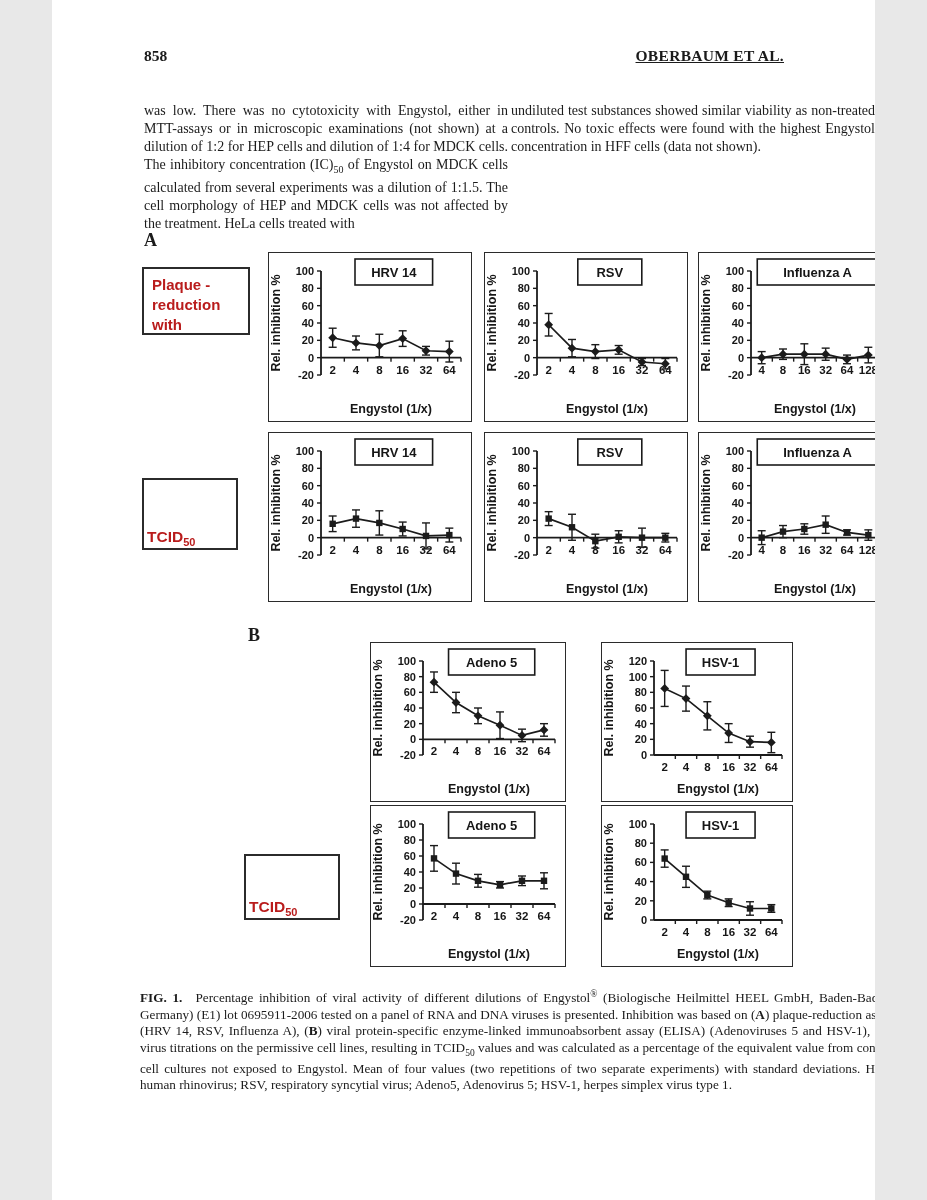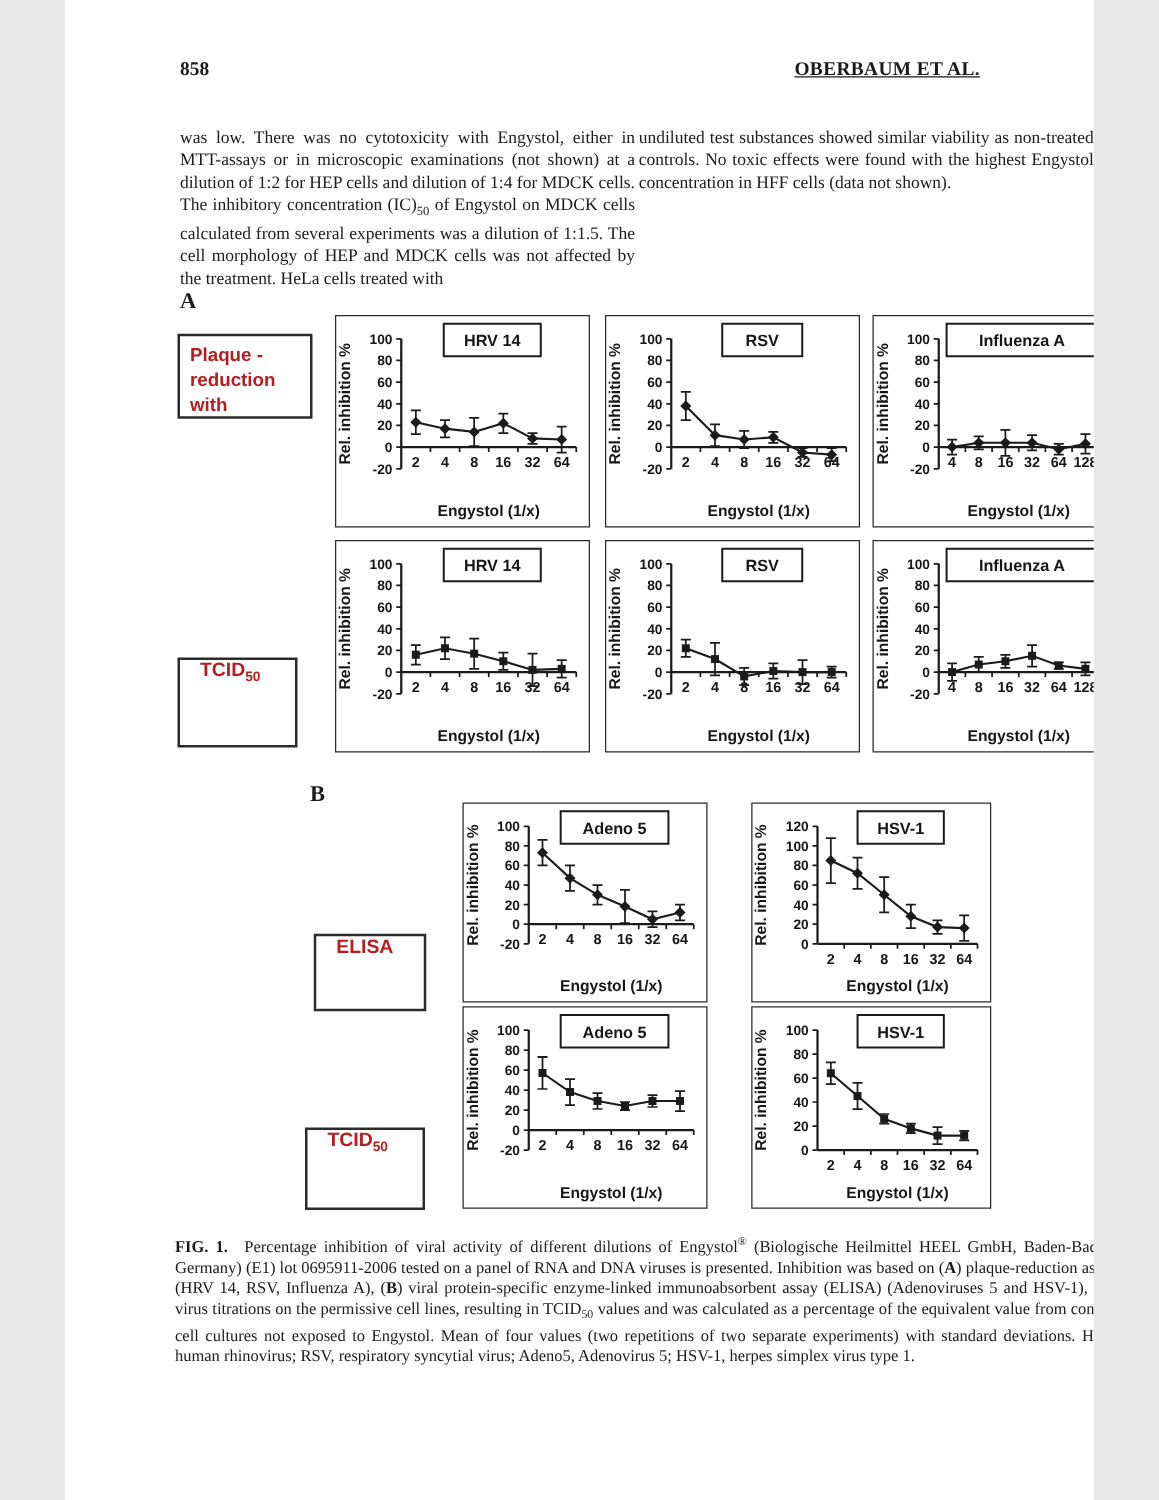--- a/index.html
+++ b/index.html
@@ -9,21 +9,21 @@
   .runhead{position:absolute;right:91px;top:47px;font-weight:bold;font-size:15.5px;letter-spacing:.3px;text-decoration:underline;}
   .textcol{position:absolute;top:86px;width:364px;font-size:14px;line-height:18px;text-align:justify;margin-top:16px;}
   .textcol p{margin:0;}
   .textcol p.indent{text-indent:15px;}
   .col-left{left:92px;}
   .col-right{left:459px;}
   .panel-letter{position:absolute;font-weight:bold;font-size:18px;font-family:"Liberation Serif",serif;}
   .labelbox{position:absolute;border:2px solid #2b2b2b;background:#fff;box-sizing:border-box;
             font-family:"Liberation Sans",sans-serif;font-weight:bold;color:#b91c1c;}
   .plaquebox{padding:6px 8px;font-size:15px;line-height:1.32;}
-  .flexbox{display:flex;align-items:flex-start;padding-left:16px;font-size:15.5px;margin-top:48px;}
+  .flexbox{display:flex;align-items:flex-end;padding-left:3px;font-size:15.5px;}
   .labelbox sub{font-size:11px;}
   .chartframe{position:absolute;border:1.6px solid #2b2b2b;background:#fff;box-sizing:border-box;}
   svg text{fill:#161616;font-family:"Liberation Sans",sans-serif;}
   .caption{position:absolute;left:88px;top:986px;width:754px;font-size:13.2px;line-height:16.4px;text-align:justify;}
   .caption sub{font-size:9.5px;}
   .caption sup{font-size:9.5px;}
   .textcol sub{font-size:10px;}
 </style>
 </head>
 <body>
@@ -403,23 +403,20 @@
         <rect x="102.13333333333333" y="92.8" width="6.4" height="6.4" fill="#1b1b1b"></rect>
         <rect x="123.46666666666665" y="88.46666666666667" width="6.4" height="6.4" fill="#1b1b1b"></rect>
         <rect x="144.8" y="96.26666666666667" width="6.4" height="6.4" fill="#1b1b1b"></rect>
         <rect x="166.13333333333333" y="98.86666666666666" width="6.4" height="6.4" fill="#1b1b1b"></rect>
         <rect x="58.260000000000005" y="6" width="120.6" height="26" fill="#fff" stroke="#1b1b1b" stroke-width="1.6"></rect>
         <text x="118.56" y="24" text-anchor="middle" font-size="13" font-weight="bold">Influenza A</text>
       </svg></div>
 
   <span class="panel-letter" style="left:196px;top:625px;">B</span>
 
-  <div class="labelbox flexbox" style="left:199px;top:699px;width:90px;height:62px;">
-    <span>ELISA</span>
-  </div>
 
   <div class="chartframe" style="left:318px;top:642px;width:196px;height:160px;"><svg width="194" height="158" viewBox="0 0 194 158">
         <line x1="52" y1="18" x2="52" y2="112" stroke="#1b1b1b" stroke-width="1.8"></line>
         <line x1="52" y1="96.33333333333333" x2="184" y2="96.33333333333333" stroke="#1b1b1b" stroke-width="1.8"></line>
         <line x1="48" y1="112" x2="52" y2="112" stroke="#1b1b1b" stroke-width="1.4"></line>
         <text x="45" y="116" text-anchor="end" font-size="11" font-weight="bold">-20</text>
         <line x1="48" y1="96.33333333333333" x2="52" y2="96.33333333333333" stroke="#1b1b1b" stroke-width="1.4"></line>
         <text x="45" y="100.33333333333333" text-anchor="end" font-size="11" font-weight="bold">0</text>
         <line x1="48" y1="80.66666666666666" x2="52" y2="80.66666666666666" stroke="#1b1b1b" stroke-width="1.4"></line>
         <text x="45" y="84.66666666666666" text-anchor="end" font-size="11" font-weight="bold">20</text>

